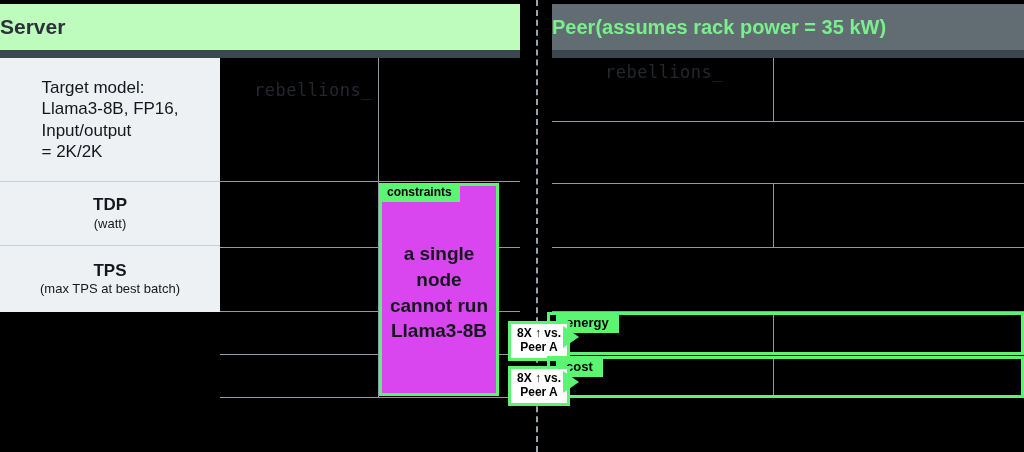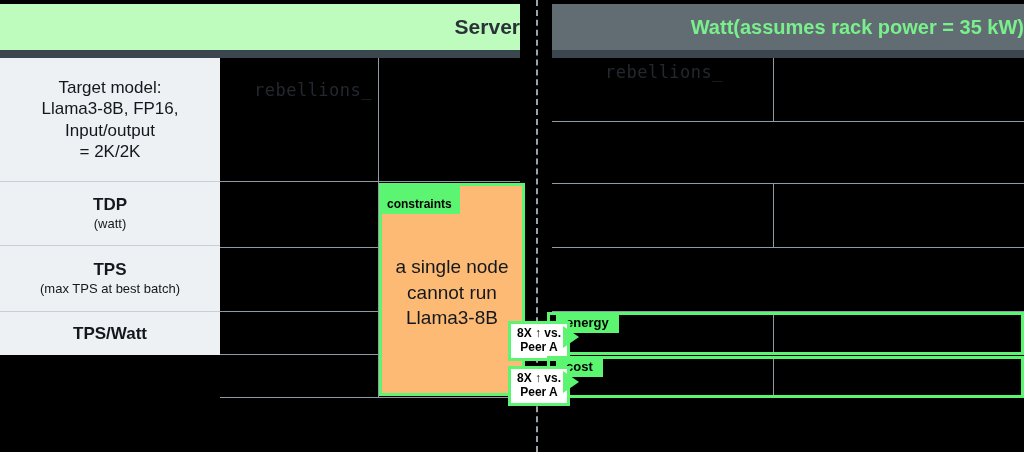--- a/index.html
+++ b/index.html
@@ -24,21 +24,21 @@
     background: #000000;
   }
 
   
   .hdr {
     position: absolute;
     top: 4px;
     height: 46px;
     display: flex;
     align-items: center;
-    justify-content: flex-end;
+    justify-content: flex-start;
     box-sizing: border-box;
   }
   .hdr-server {
     left: 0;
     width: 520px;
     background: #BDFCBD;
     color: #2b3138;
     font-size: 21px;
     font-weight: bold;
   }
@@ -74,21 +74,20 @@
     background: #EDF1F4;
     color: #14181c;
   }
   .lrow {
     box-sizing: border-box;
     border-bottom: 1px solid #c7d0d7;
     display: flex;
     flex-direction: column;
     align-items: center;
     justify-content: center;
-    text-align: center;
     padding: 0 6px;
   }
   .lrow:last-child { border-bottom: none; }
   .lrow .main { font-size: 17px; font-weight: bold; line-height: 1.25; }
   .lrow .sub  { font-size: 13px; font-weight: normal; line-height: 1.3; }
   .lrow.target .main { font-weight: normal; font-size: 17px; }
 
   
   .server-grid {
     position: absolute;
@@ -171,44 +170,45 @@
     position: absolute;
     left: 536px; top: 0;
     width: 0; height: 452px;
     border-left: 2px dashed #9aa3ab;
   }
 
   
   .constraints-box {
     position: absolute;
     left: 379px; top: 183px;
-    width: 146px; height: 213px;
-    box-sizing: border-box;
-    background: #fdba74;
+    width: 120px; height: 213px;
+    box-sizing: border-box;
+    background: #d946ef;
     border: 3px solid #5CF571;
     display: flex;
     align-items: center;
     justify-content: center;
     text-align: center;
+    font-weight: bold;
   }
   .constraints-text {
     font-size: 19px;
     color: #14181c;
     line-height: 1.35;
     padding: 0 6px;
     margin-top: 6px;
   }
   .constraints-tab {
     position: absolute;
     left: 379px; top: 183px;
     background: #5CF571;
     color: #000000;
     font-size: 12px;
     font-weight: bold;
-    padding: 14px 8px 3px 8px;
+    padding: 2px 8px 3px 8px;
     white-space: nowrap;
   }
 
   
   .band {
     position: absolute;
     box-sizing: border-box;
     border: 3px solid #5CF571;
     background: transparent;
   }
@@ -256,42 +256,39 @@
 <body>
 
 <div class="stage">
 
   <div class="hdr hdr-server">
     <span>Server</span>
   </div>
   <div class="hdr-underline-left"></div>
 
   <div class="hdr hdr-rack">
-    <b>Watt</b>
+    <b>Peer</b>
       <span class="reg"> (assumes rack power = 35 kW)</span>
   </div>
   <div class="hdr-underline-right"></div>
 
   <div class="labelcol">
     <div class="lrow target" style="height:124px">
       <div class="main">
         Target model:<br>Llama3-8B, FP16,<br>Input/output<br>= 2K/2K
       </div>
     </div>
     <div class="lrow" style="height:64px">
       <div class="main">TDP</div>
       <div class="sub">(watt)</div>
     </div>
     <div class="lrow" style="height:66px">
       <div class="main">TPS</div>
       <div class="sub">(max TPS at best batch)</div>
     </div>
-    <div class="lrow" style="height:43px">
-      <div class="main">TPS/Watt</div>
-    </div>
   </div>
 
   <div class="server-grid">
     <div class="srow" style="height:124px"></div>
     <div class="srow" style="height:66px"></div>
     <div class="srow" style="height:64px"></div>
     <div class="srow" style="height:43px"></div>
     <div class="srow" style="height:43px"></div>
   </div>
   <div class="server-vdiv"></div>

